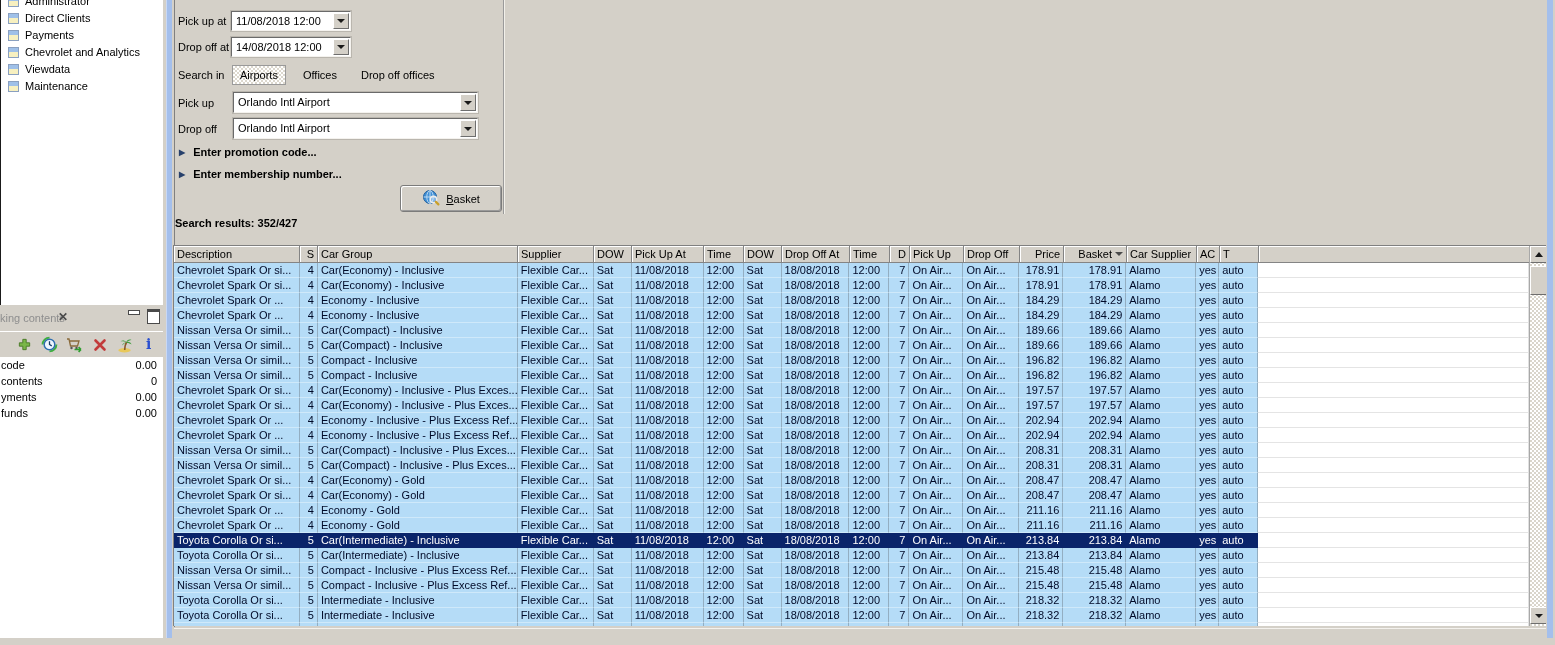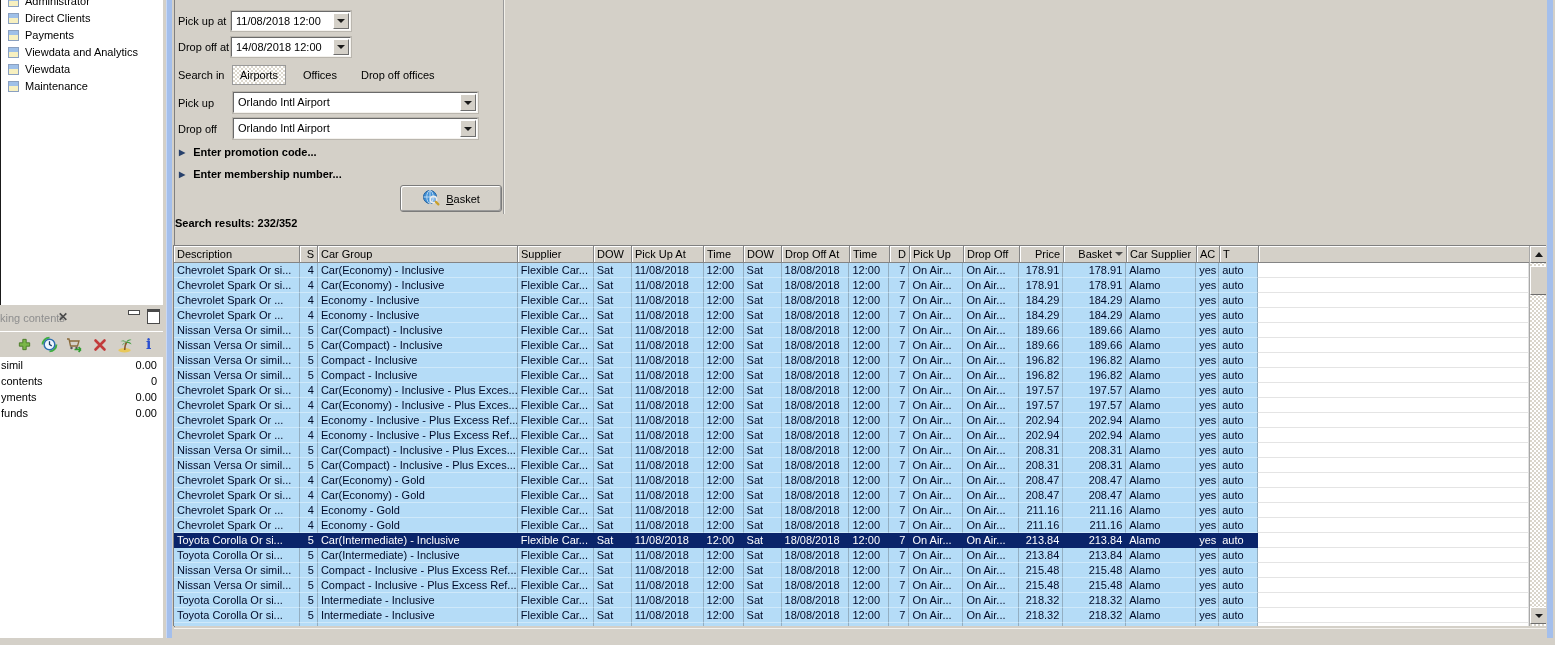--- a/index.html
+++ b/index.html
@@ -97,21 +97,21 @@
       <div class="tree-item" style="top: 10px;">
         <span class="tree-icon"></span>
         <span>Direct Clients</span>
       </div>
       <div class="tree-item" style="top: 27px;">
         <span class="tree-icon"></span>
         <span>Payments</span>
       </div>
       <div class="tree-item" style="top: 44px;">
         <span class="tree-icon"></span>
-        <span>Viewdata and Analytics</span>
+        <span>Chevrolet and Analytics</span>
       </div>
       <div class="tree-item" style="top: 61px;">
         <span class="tree-icon"></span>
         <span>Viewdata</span>
       </div>
       <div class="tree-item" style="top: 78px;">
         <span class="tree-icon"></span>
         <span>Maintenance</span>
       </div>
     </div>
@@ -157,21 +157,21 @@
           </svg>
         </span>
         <span class="tbi">
           <svg width="8" height="15" viewBox="0 0 8 15">
             <text x="0" y="12" font-family="DejaVu Serif, serif" font-size="14" font-weight="bold" fill="#2a4fd0">i</text>
           </svg>
         </span>
       </div>
     <div class="panel-list">
         <div class="panel-row">
-          <span class="lbl">simil</span>
+          <span class="lbl">code</span>
           <span class="val">0.00</span>
         </div>
         <div class="panel-row">
           <span class="lbl">contents</span>
           <span class="val">0</span>
         </div>
         <div class="panel-row">
           <span class="lbl">yments</span>
           <span class="val">0.00</span>
         </div>
@@ -241,21 +241,21 @@
       <span><svg width="18" height="17" viewBox="0 0 18 17">
             <circle cx="8" cy="8" r="6.5" fill="#3f8fd6" stroke="#1c5c9c"></circle>
             <path d="M1.5 8h13M8 1.5v13" stroke="#bcd8f0" fill="none" stroke-width="1"></path>
             <ellipse cx="8" cy="8" rx="3.2" ry="6.4" stroke="#bcd8f0" fill="none" stroke-width="1"></ellipse>
             <circle cx="11.5" cy="10.5" r="3.2" fill="rgba(235,243,255,0.4)" stroke="#ececec" stroke-width="1.4"></circle>
             <path d="M13.9 12.9 16.4 15.4" stroke="#caa02a" stroke-width="2.2" stroke-linecap="round"></path>
           </svg></span>
       <span class="lbl">Basket</span>
     </div>
 
-    <span id="results-title">Search results: 232/352</span>
+    <span id="results-title">Search results: 352/427</span>
 
     <div id="rtable">
       <div class="thead">
           <span class="th" style="width: 126px;">
             <span>Description</span>
           </span>
           <span class="th r" style="width: 18px;">
             <span>S</span>
           </span>
           <span class="th" style="width: 200px;">

